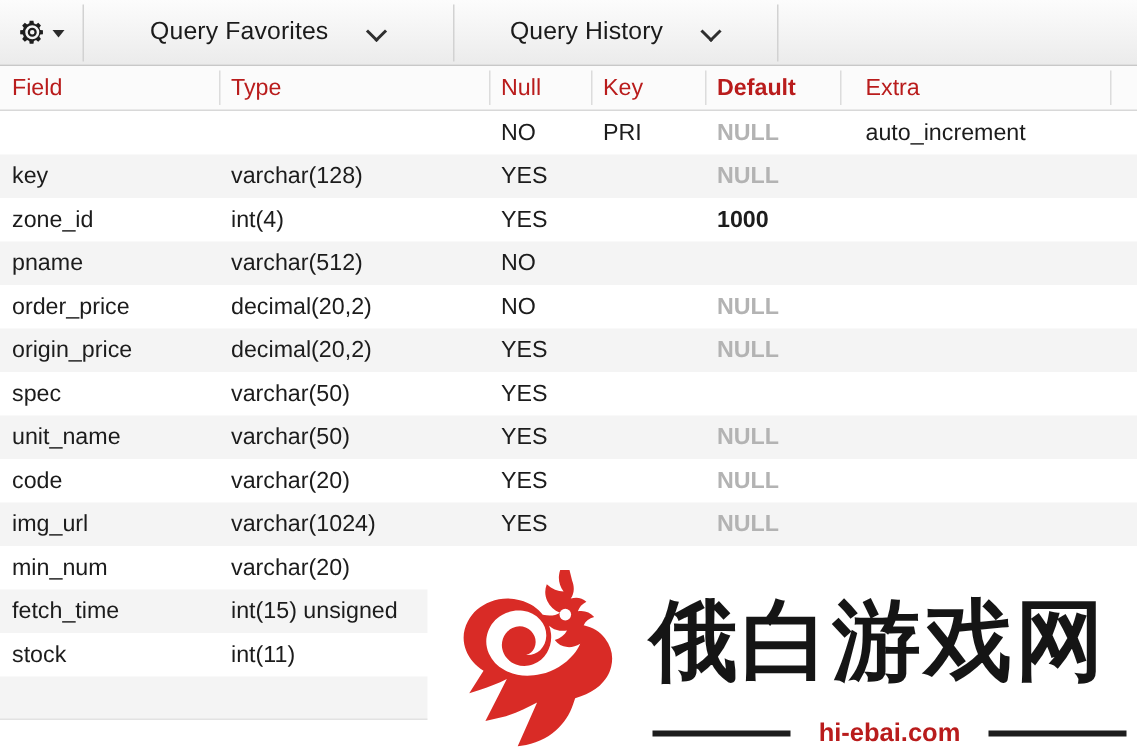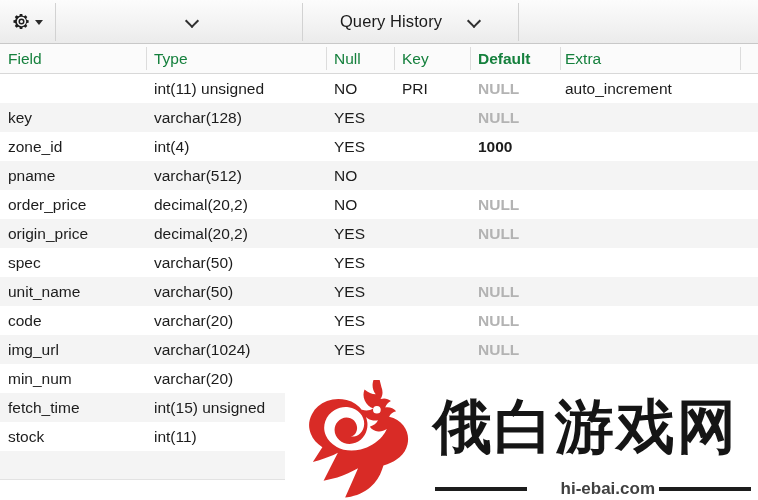--- a/index.html
+++ b/index.html
@@ -110,21 +110,21 @@
     background: #fbfbfb;
     border-bottom: 1px solid #d8d8d8;
     box-sizing: border-box;
   }
   .hdr .cell {
     position: absolute;
     top: 0;
     height: 47px;
     line-height: 30px;
     font-size: 15.5px;
-    color: #15803d;
+    color: #b91c1c;
     padding-left: 8px;
     box-sizing: border-box;
     white-space: nowrap;
     overflow: hidden;
   }
   .vline {
     position: absolute;
     top: 3px;
     bottom: 3px;
     width: 1px;
@@ -154,21 +154,21 @@
   .row .cell.null-val {
     color: #b3b3b3;
   }
 
   
   .c-field   { left: 0px;   width: 146px; }
   .c-type    { left: 146px; width: 180px; }
   .c-null    { left: 326px; width: 68px;  }
   .c-key     { left: 394px; width: 76px;  }
   .c-default { left: 470px; width: 90px; font-weight: bold;  }
-  .c-extra   { left: 557px; width: 180px; }
+  .c-extra   { left: 569px; width: 180px; }
 
   .v1 { left: 146px; }
   .v2 { left: 326px; }
   .v3 { left: 394px; }
   .v4 { left: 470px; }
   .v5 { left: 560px; }
   .v6 { left: 740px; }
 
   .grid-bottom-line {
     position: absolute;
@@ -233,24 +233,24 @@
     height: 4px;
     background: #1d1d1d;
   }
   .wm-rule .bar.left  { left: 0px;   width: 92px; }
   .wm-rule .bar.right { right: 0px;  width: 92px; }
   .wm-rule .dom {
     position: absolute;
     left: 96px;
     top: 0px;
     width: 124px;
-    text-align: right;
+    text-align: center;
     font-size: 17px;
     font-weight: 700;
-    color: #404040;
+    color: #b91c1c;
     line-height: 22px;
     white-space: nowrap;
   }
 </style>
 </head>
 <body>
 
 <div id="app">
 
   <div class="toolbar">
@@ -260,20 +260,21 @@
         <path fill="#1e1e1e" d="M12 8.2a3.8 3.8 0 1 0 0 7.6 3.8 3.8 0 0 0 0-7.6zm0 5.7a1.9 1.9 0 1 1 0-3.8 1.9 1.9 0 0 1 0 3.8z"></path>
         <path fill="#1e1e1e" d="M21 13.6v-3.2l-2.3-.38a7 7 0 0 0-.73-1.77l1.36-1.9-2.26-2.26-1.9 1.36a7 7 0 0 0-1.77-.73L13.02 2.4H9.82l-.38 2.32a7 7 0 0 0-1.77.73L5.77 4.09 3.51 6.35l1.36 1.9a7 7 0 0 0-.73 1.77L1.84 10.4v3.2l2.3.38a7 7 0 0 0 .73 1.77l-1.36 1.9 2.26 2.26 1.9-1.36a7 7 0 0 0 1.77.73l.38 2.32h3.2l.38-2.32a7 7 0 0 0 1.77-.73l1.9 1.36 2.26-2.26-1.36-1.9a7 7 0 0 0 .73-1.77l2.3-.38zm-9 4.3a5.9 5.9 0 1 1 0-11.8 5.9 5.9 0 0 1 0 11.8z"></path>
       </svg>
       <span class="caret-solid"></span>
     </div>
 
     <div class="tb-sep"></div>
 
     <div class="tb-cell tb-fav">
       <div class="tb-menu">
+        <span class="lbl">Query Favorites</span>
         <span class="chev"></span>
       </div>
     </div>
 
     <div class="tb-sep"></div>
 
     <div class="tb-cell tb-hist">
       <div class="tb-menu">
         <span class="lbl">Query History</span>
         <span class="chev"></span>
@@ -298,21 +299,20 @@
       <div class="vline v1"></div>
       <div class="vline v2"></div>
       <div class="vline v3"></div>
       <div class="vline v4"></div>
       <div class="vline v5"></div>
       <div class="vline v6"></div>
     </div>
 
     <div class="rows" id="rows-host">
         <div class="row odd">
-          <div class="cell c-type">int(11) unsigned</div>
           <div class="cell c-null">NO</div>
           <div class="cell c-key">PRI</div>
           <div class="cell c-default null-val">NULL</div>
           <div class="cell c-extra">auto_increment</div>
         </div>
         <div class="row even">
           <div class="cell c-field">key</div>
           <div class="cell c-type">varchar(128)</div>
           <div class="cell c-null">YES</div>
           <div class="cell c-key"></div>

